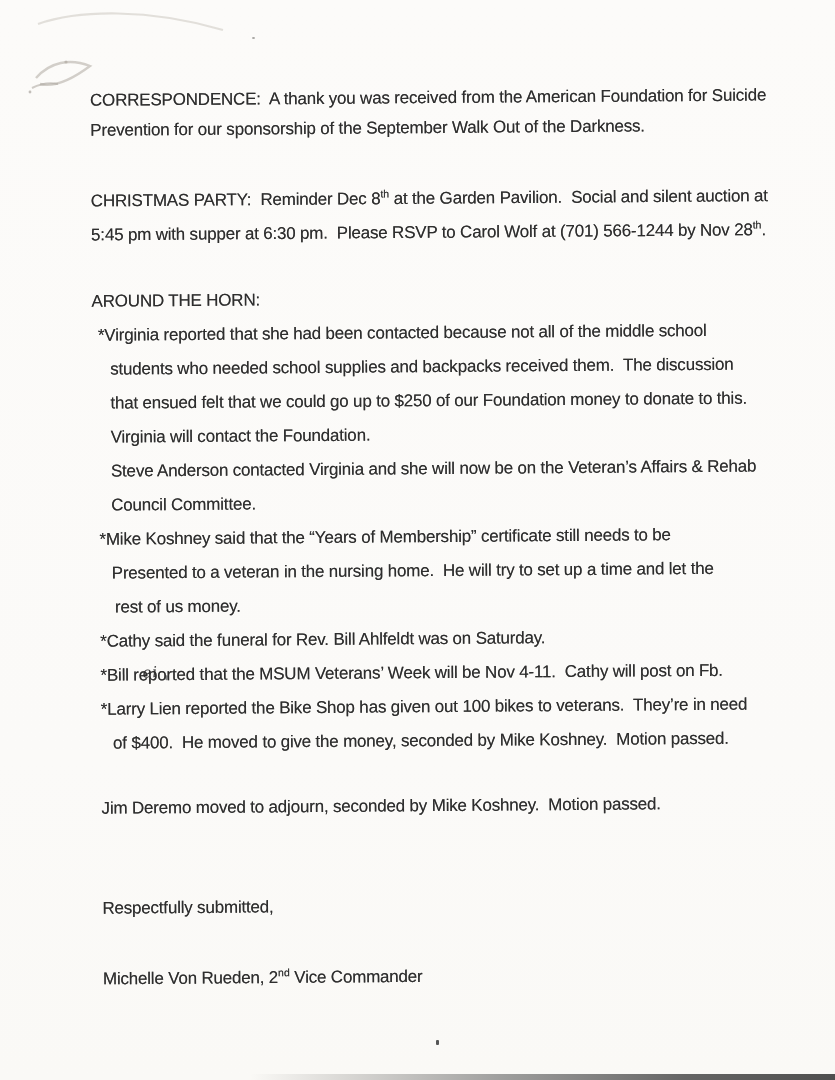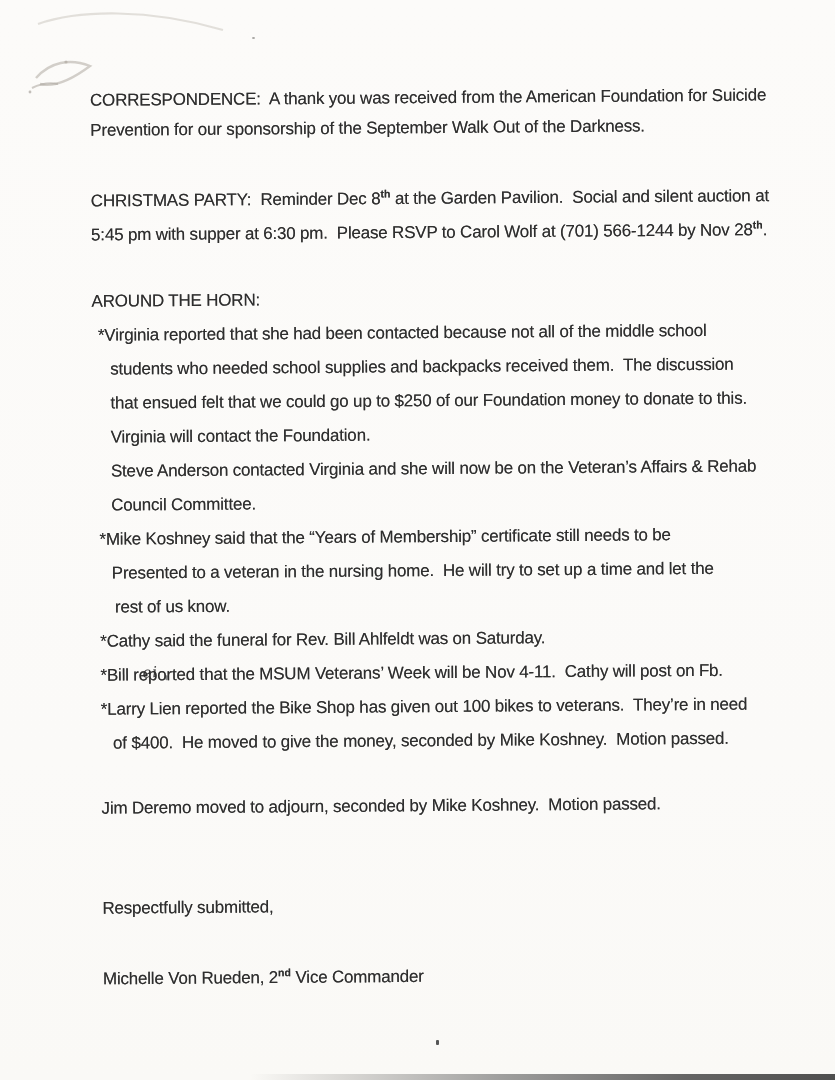--- a/index.html
+++ b/index.html
@@ -23,21 +23,21 @@
     box-sizing: border-box;
     transform: rotate(-0.45deg);
     transform-origin: 60px 100px;
     color: #2e2e2e;
     font-size: 17px;
     letter-spacing: -0.2px;
     text-shadow: 0 0 0.6px rgba(45,45,45,0.65);
   }
   .block { position: relative; }
   .line { white-space: pre; line-height: 29.5px; }
-  .line sup { font-size: 0.62em; letter-spacing: 0; font-weight: bold; }
+  .line sup { font-size: 0.62em; letter-spacing: 0; }
   [data-name="christmas-party-paragraph"]   { margin-top: 37px; }
   [data-name="around-the-horn-heading"]     { margin-top: 37px; }
   [data-name="around-the-horn-list"]        { margin-top: 2px; }
   [data-name="around-the-horn-list"] .line  { line-height: 34px; }
   [data-name="adjournment-paragraph"]       { margin-top: 33px; padding-left: 6px; }
   [data-name="closing-paragraph"]           { margin-top: 71px; padding-left: 6px; }
   [data-name="signature-line"]              { margin-top: 36px; padding-left: 6px; }
   .indent-bullet { padding-left: 6px; }
   .indent-cont   { padding-left: 18px; }
   .indent-cont2  { padding-left: 21px; }
@@ -107,21 +107,21 @@
       </div>
       <div class="block" data-name="around-the-horn-list">
         <div class="line indent-bullet" data-name="text-line"><span data-name="text-segment">*Virginia reported that she had been contacted because not all of the middle school</span></div>
         <div class="line indent-cont" data-name="text-line"><span data-name="text-segment">students who needed school supplies and backpacks received them.  The discussion</span></div>
         <div class="line indent-cont" data-name="text-line"><span data-name="text-segment">that ensued felt that we could go up to $250 of our Foundation money to donate to this.</span></div>
         <div class="line indent-cont" data-name="text-line"><span data-name="text-segment">Virginia will contact the Foundation.</span></div>
         <div class="line indent-cont" data-name="text-line"><span data-name="text-segment">Steve Anderson contacted Virginia and she will now be on the Veteran’s Affairs &amp; Rehab</span></div>
         <div class="line indent-cont" data-name="text-line"><span data-name="text-segment">Council Committee.</span></div>
         <div class="line indent-bullet" data-name="text-line"><span data-name="text-segment">*Mike Koshney said that the “Years of Membership” certificate still needs to be</span></div>
         <div class="line indent-cont" data-name="text-line"><span data-name="text-segment">Presented to a veteran in the nursing home.  He will try to set up a time and let the</span></div>
-        <div class="line indent-cont2" data-name="text-line"><span data-name="text-segment">rest of us know.</span></div>
+        <div class="line indent-cont2" data-name="text-line"><span data-name="text-segment">rest of us money.</span></div>
         <div class="line indent-bullet" data-name="text-line"><span data-name="text-segment">*Cathy said the funeral for Rev. Bill Ahlfeldt was on Saturday.</span></div>
         <div class="line indent-bullet" data-name="text-line"><span data-name="text-segment">*Bill reported that the MSUM Veterans’ Week will be Nov 4-11.  Cathy will post on Fb.</span></div>
         <div class="line indent-bullet" data-name="text-line"><span data-name="text-segment">*Larry Lien reported the Bike Shop has given out 100 bikes to veterans.  They’re in need</span></div>
         <div class="line indent-cont" data-name="text-line"><span data-name="text-segment">of $400.  He moved to give the money, seconded by Mike Koshney.  Motion passed.</span></div>
       </div>
       <div class="block" data-name="adjournment-paragraph">
         <div class="line" data-name="text-line"><span data-name="text-segment">Jim Deremo moved to adjourn, seconded by Mike Koshney.  Motion passed.</span></div>
       </div>
       <div class="block" data-name="closing-paragraph">
         <div class="line" data-name="text-line"><span data-name="text-segment">Respectfully submitted,</span></div>

